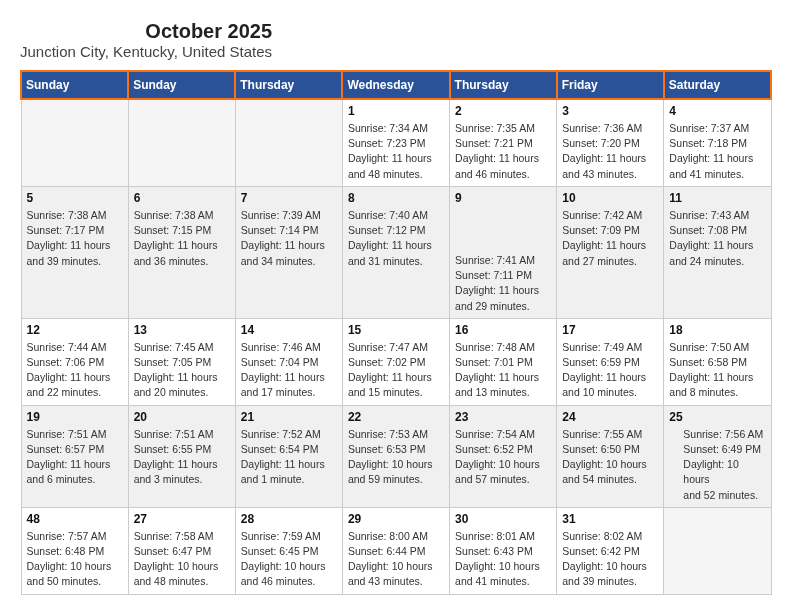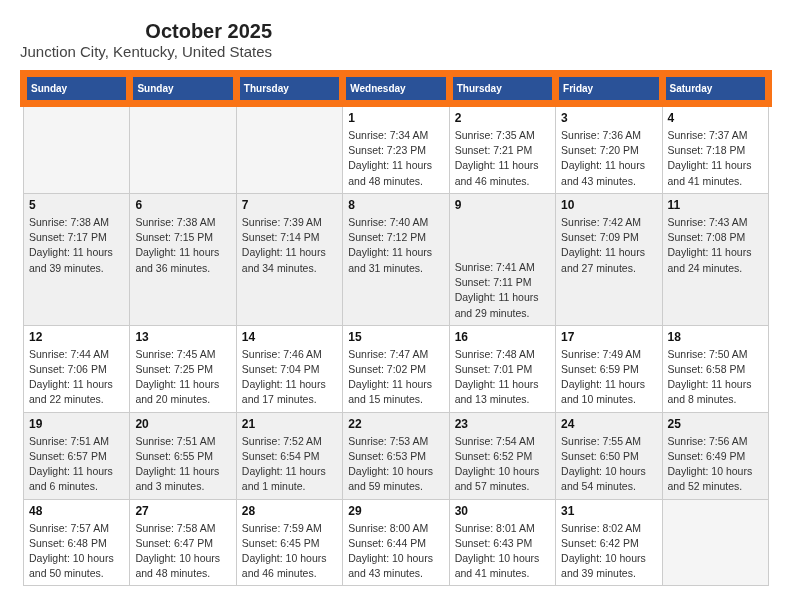--- a/index.html
+++ b/index.html
@@ -48,22 +48,22 @@
     .calendar {
       width: 100%;
       border-collapse: collapse;
       font-size: 11px;
     }
     .calendar th {
       background: #2a5298;
       color: #fff;
       padding: 6px 4px;
       text-align: left;
-      font-size: 10px;
-      border: 7px solid #f97316;
+      font-size: 12px;
+      border: 2px solid #f97316;
     }
     .calendar td {
       border: 1px solid #ccc;
       vertical-align: top;
       padding: 4px 5px;
       width: calc(100% / 7);
       min-height: 80px;
       background: #fff;
     }
     .calendar td.empty {
@@ -195,21 +195,21 @@
         <td>
           <div class="day-num">12</div>
           <div class="day-info" style="white-space: pre-line;">Sunrise: 7:44 AM
 Sunset: 7:06 PM
 Daylight: 11 hours
 and 22 minutes.</div>
         </td>
         <td>
           <div class="day-num">13</div>
           <div class="day-info" style="white-space: pre-line;">Sunrise: 7:45 AM
-Sunset: 7:25 PM
+Sunset: 7:05 PM
 Daylight: 11 hours
 and 20 minutes.</div>
         </td>
         <td>
           <div class="day-num">14</div>
           <div class="day-info" style="white-space: pre-line;">Sunrise: 7:46 AM
 Sunset: 7:04 PM
 Daylight: 11 hours
 and 17 minutes.</div>
         </td>
@@ -280,21 +280,21 @@
         </td>
         <td>
           <div class="day-num">24</div>
           <div class="day-info" style="white-space: pre-line;">Sunrise: 7:55 AM
 Sunset: 6:50 PM
 Daylight: 10 hours
 and 54 minutes.</div>
         </td>
         <td>
           <div class="day-num">25</div>
-          <div class="day-info" style="white-space: pre-line;">Sunrise: 7:56 AM
+          <div class="day-info" style="white-space: pre-line; margin-left: 14px;">Sunrise: 7:56 AM
 Sunset: 6:49 PM
 Daylight: 10 hours
 and 52 minutes.</div>
         </td>
       </tr>
       <tr>
         <td>
           <div class="day-num">48</div>
           <div class="day-info" style="white-space: pre-line;">Sunrise: 7:57 AM
 Sunset: 6:48 PM

